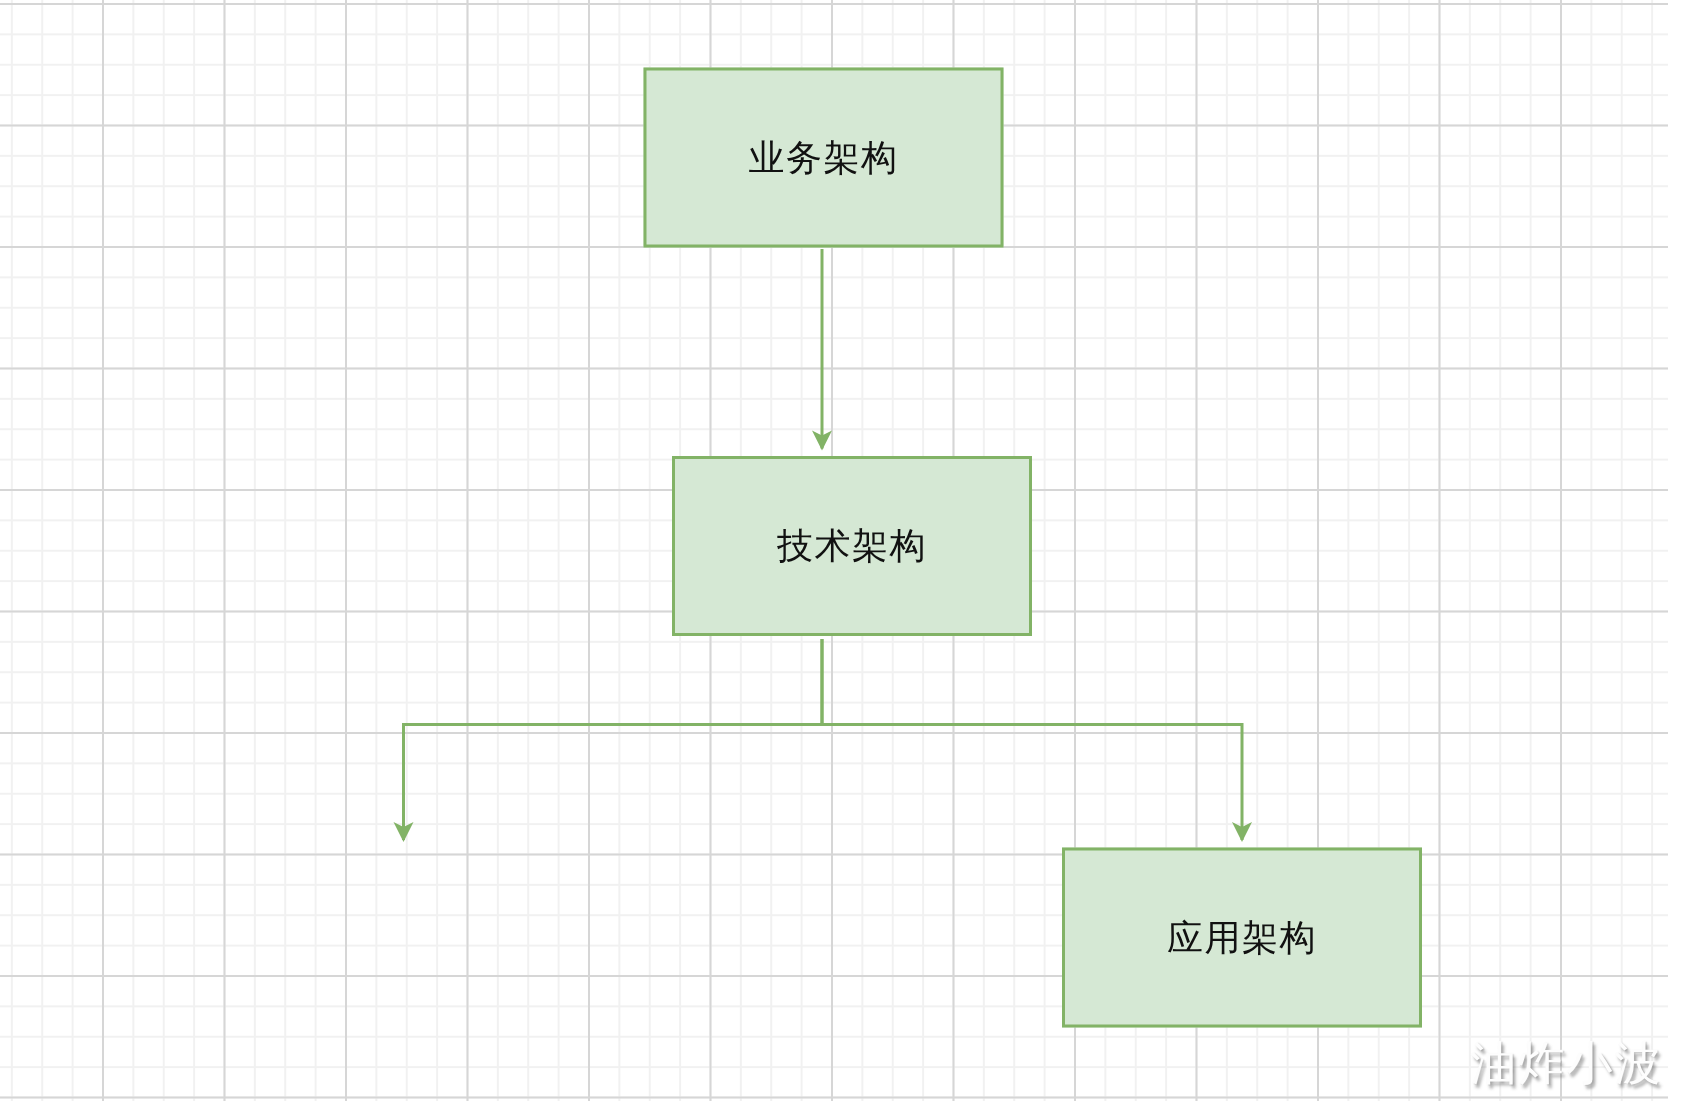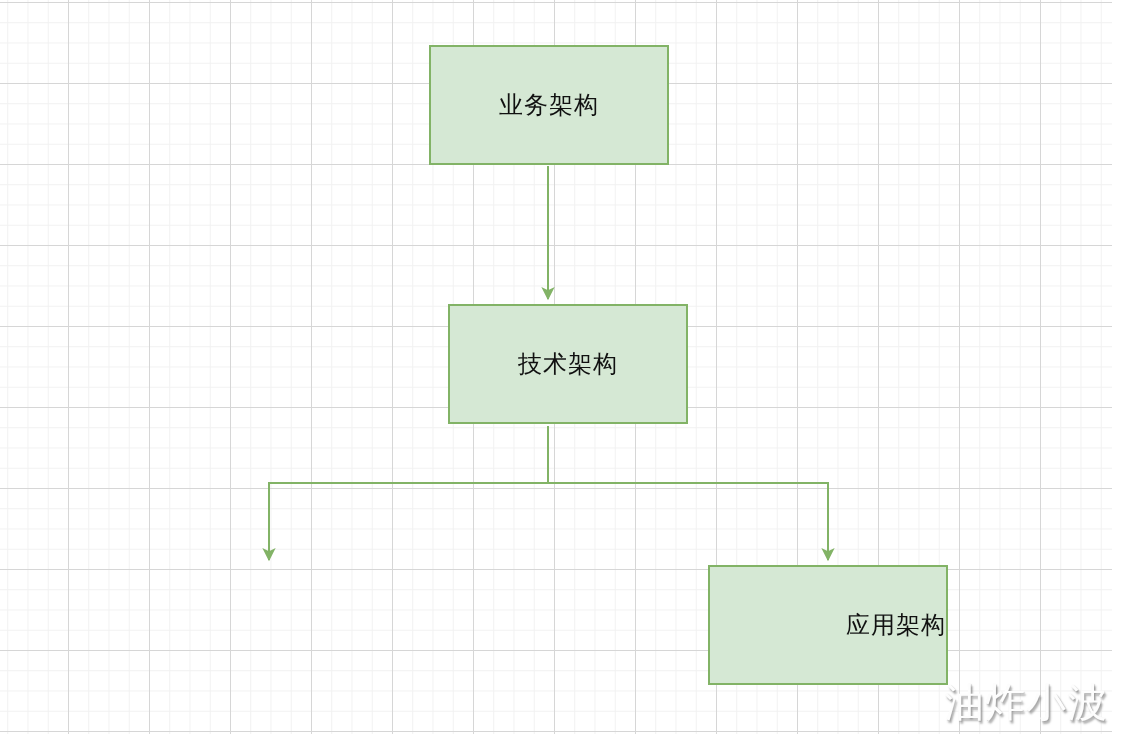--- a/index.html
+++ b/index.html
@@ -48,26 +48,26 @@
   }
   .node-label {
     font-size: 24px;
     color: var(--label, #111111);
     letter-spacing: 1px;
     white-space: nowrap;
   }
   .node-business    { left: 429px; top: 45px;  }
   .node-technology  { left: 448px; top: 304px; }
   .node-data        { left: 149px; top: 565px; }
-  .node-application { left: 708px; top: 565px; justify-content: flex-end; }
+  .node-application { left: 708px; top: 565px; }
   .watermark {
     position: absolute;
     right: 4px;
     bottom: 4px;
-    font-size: 40px;
+    font-size: 31px;
     color: var(--watermark, #fdfdfd);
     text-shadow: 2px 3px 2px rgba(90, 90, 90, 0.45),
                  1px 1px 1px rgba(120, 120, 120, 0.35);
     letter-spacing: 1px;
     user-select: none;
   }
 </style>
 </head>
 <body>
 

